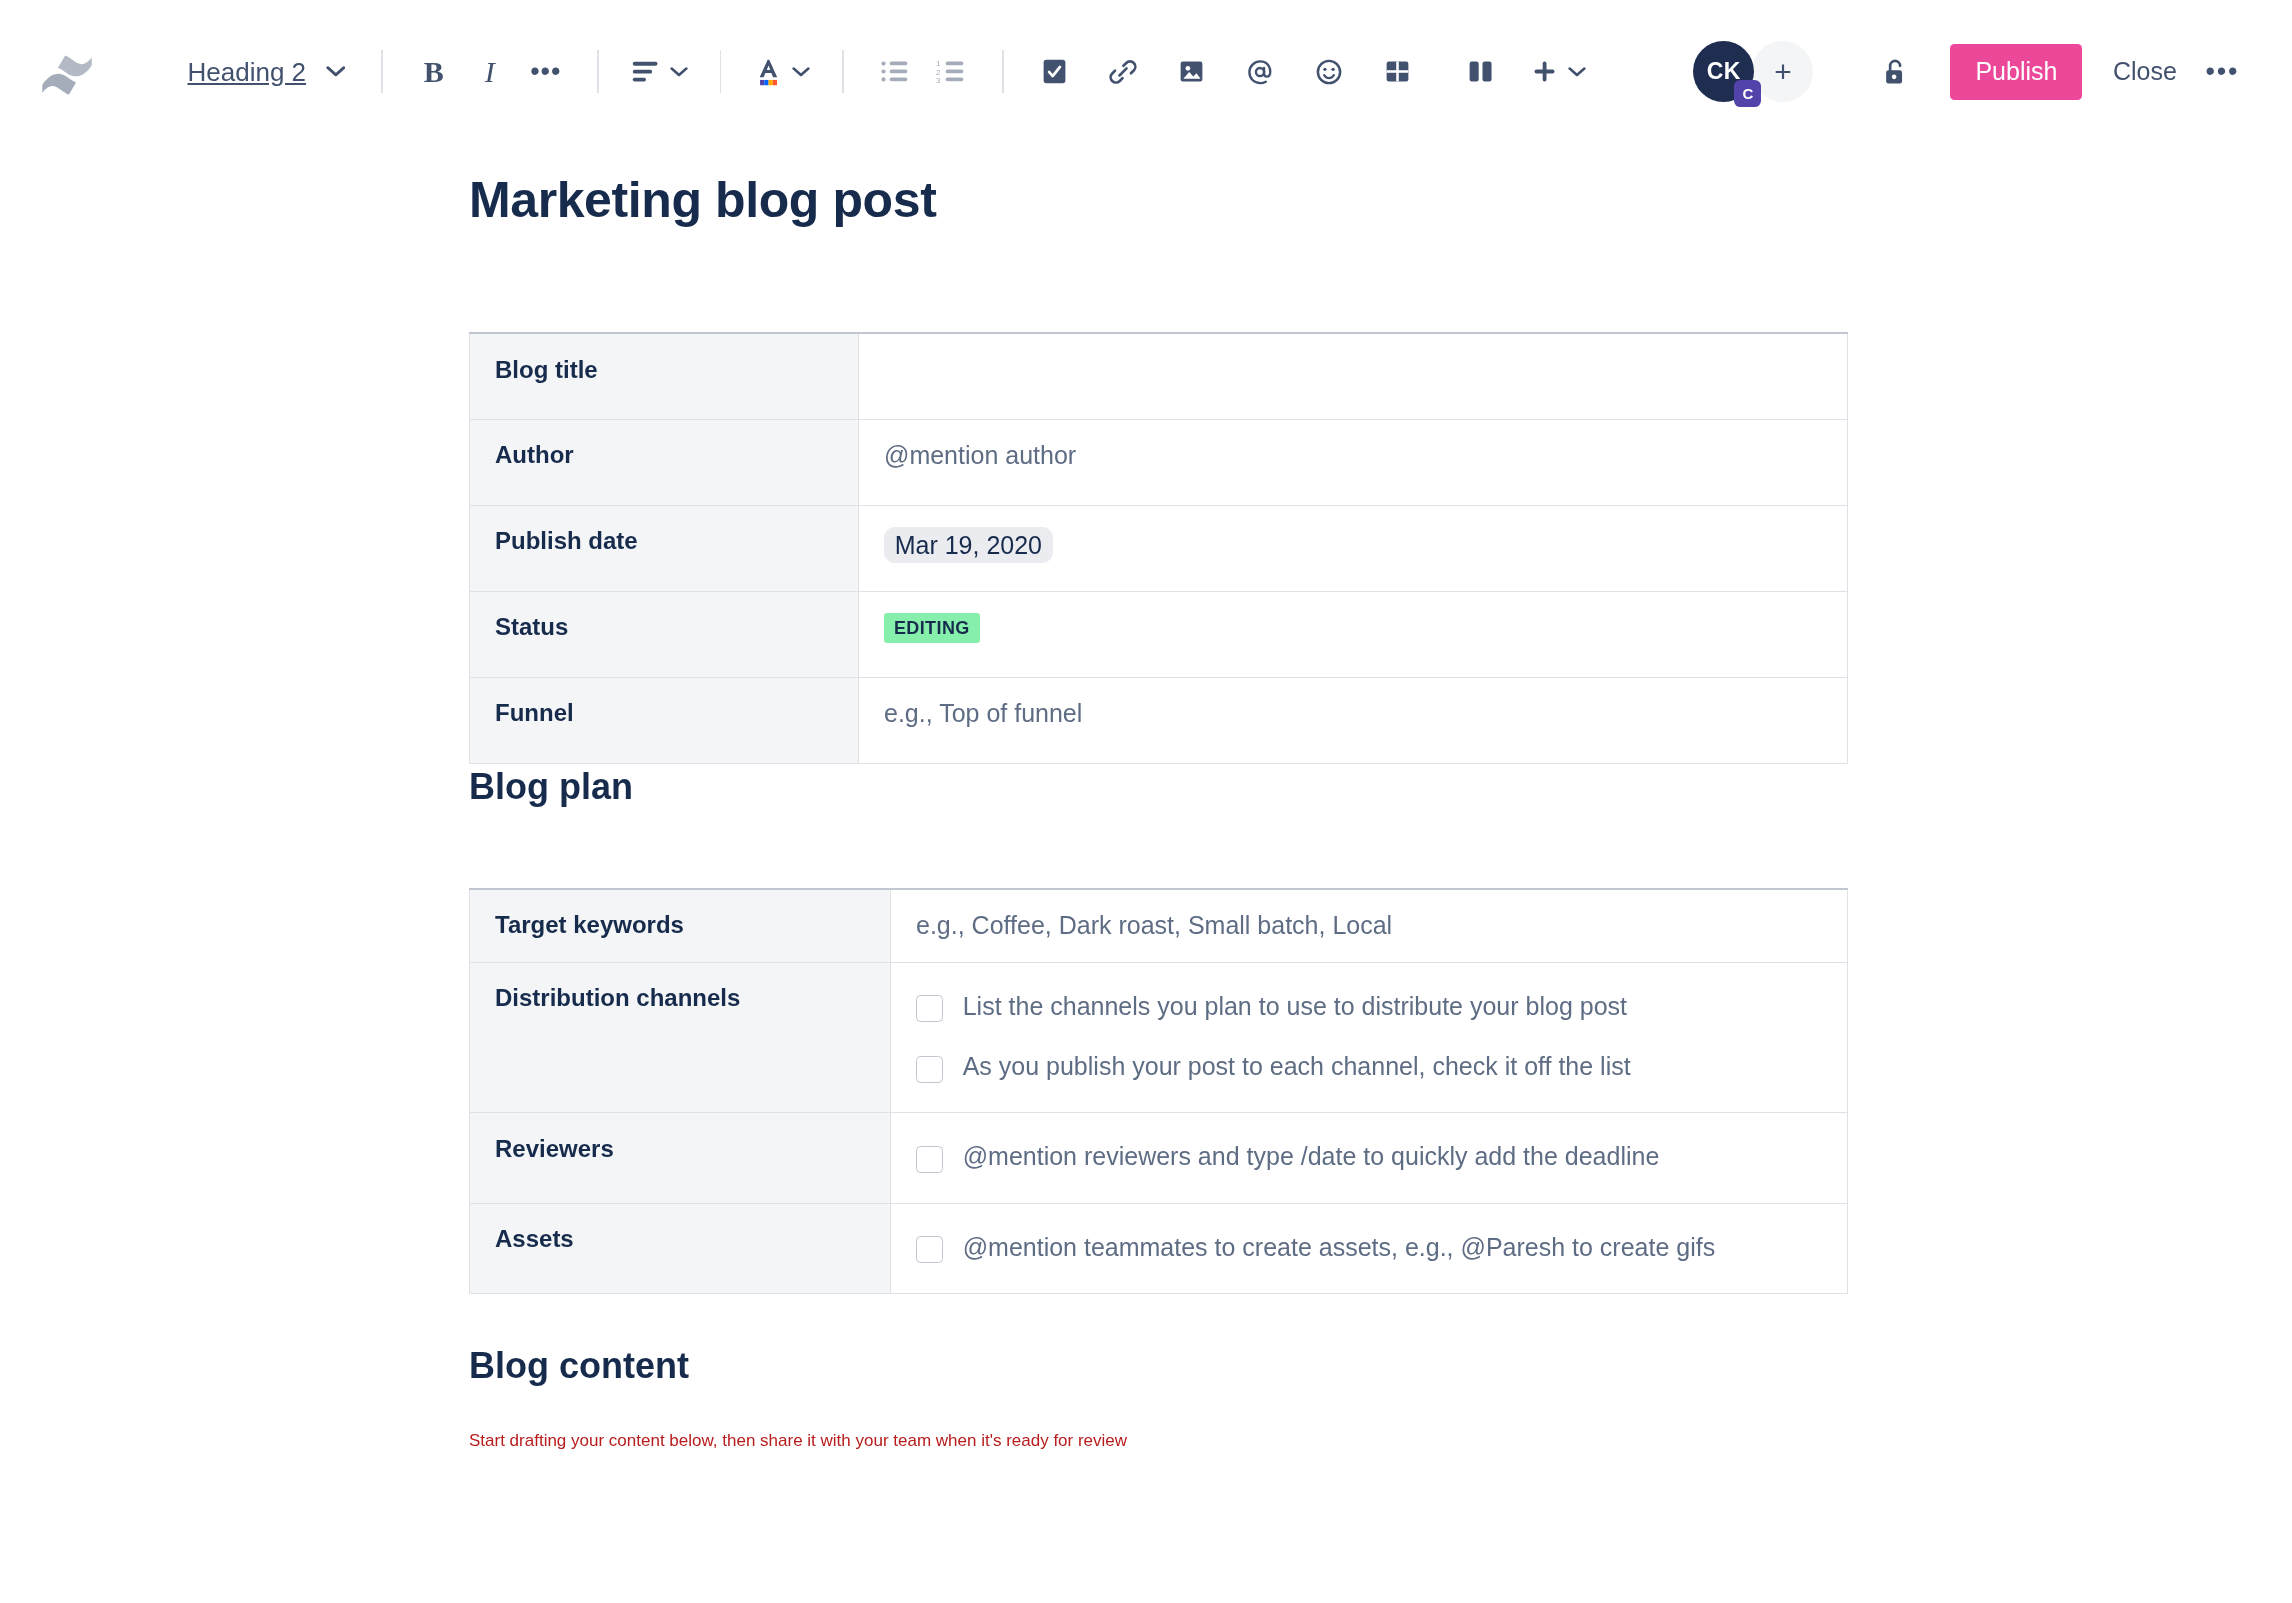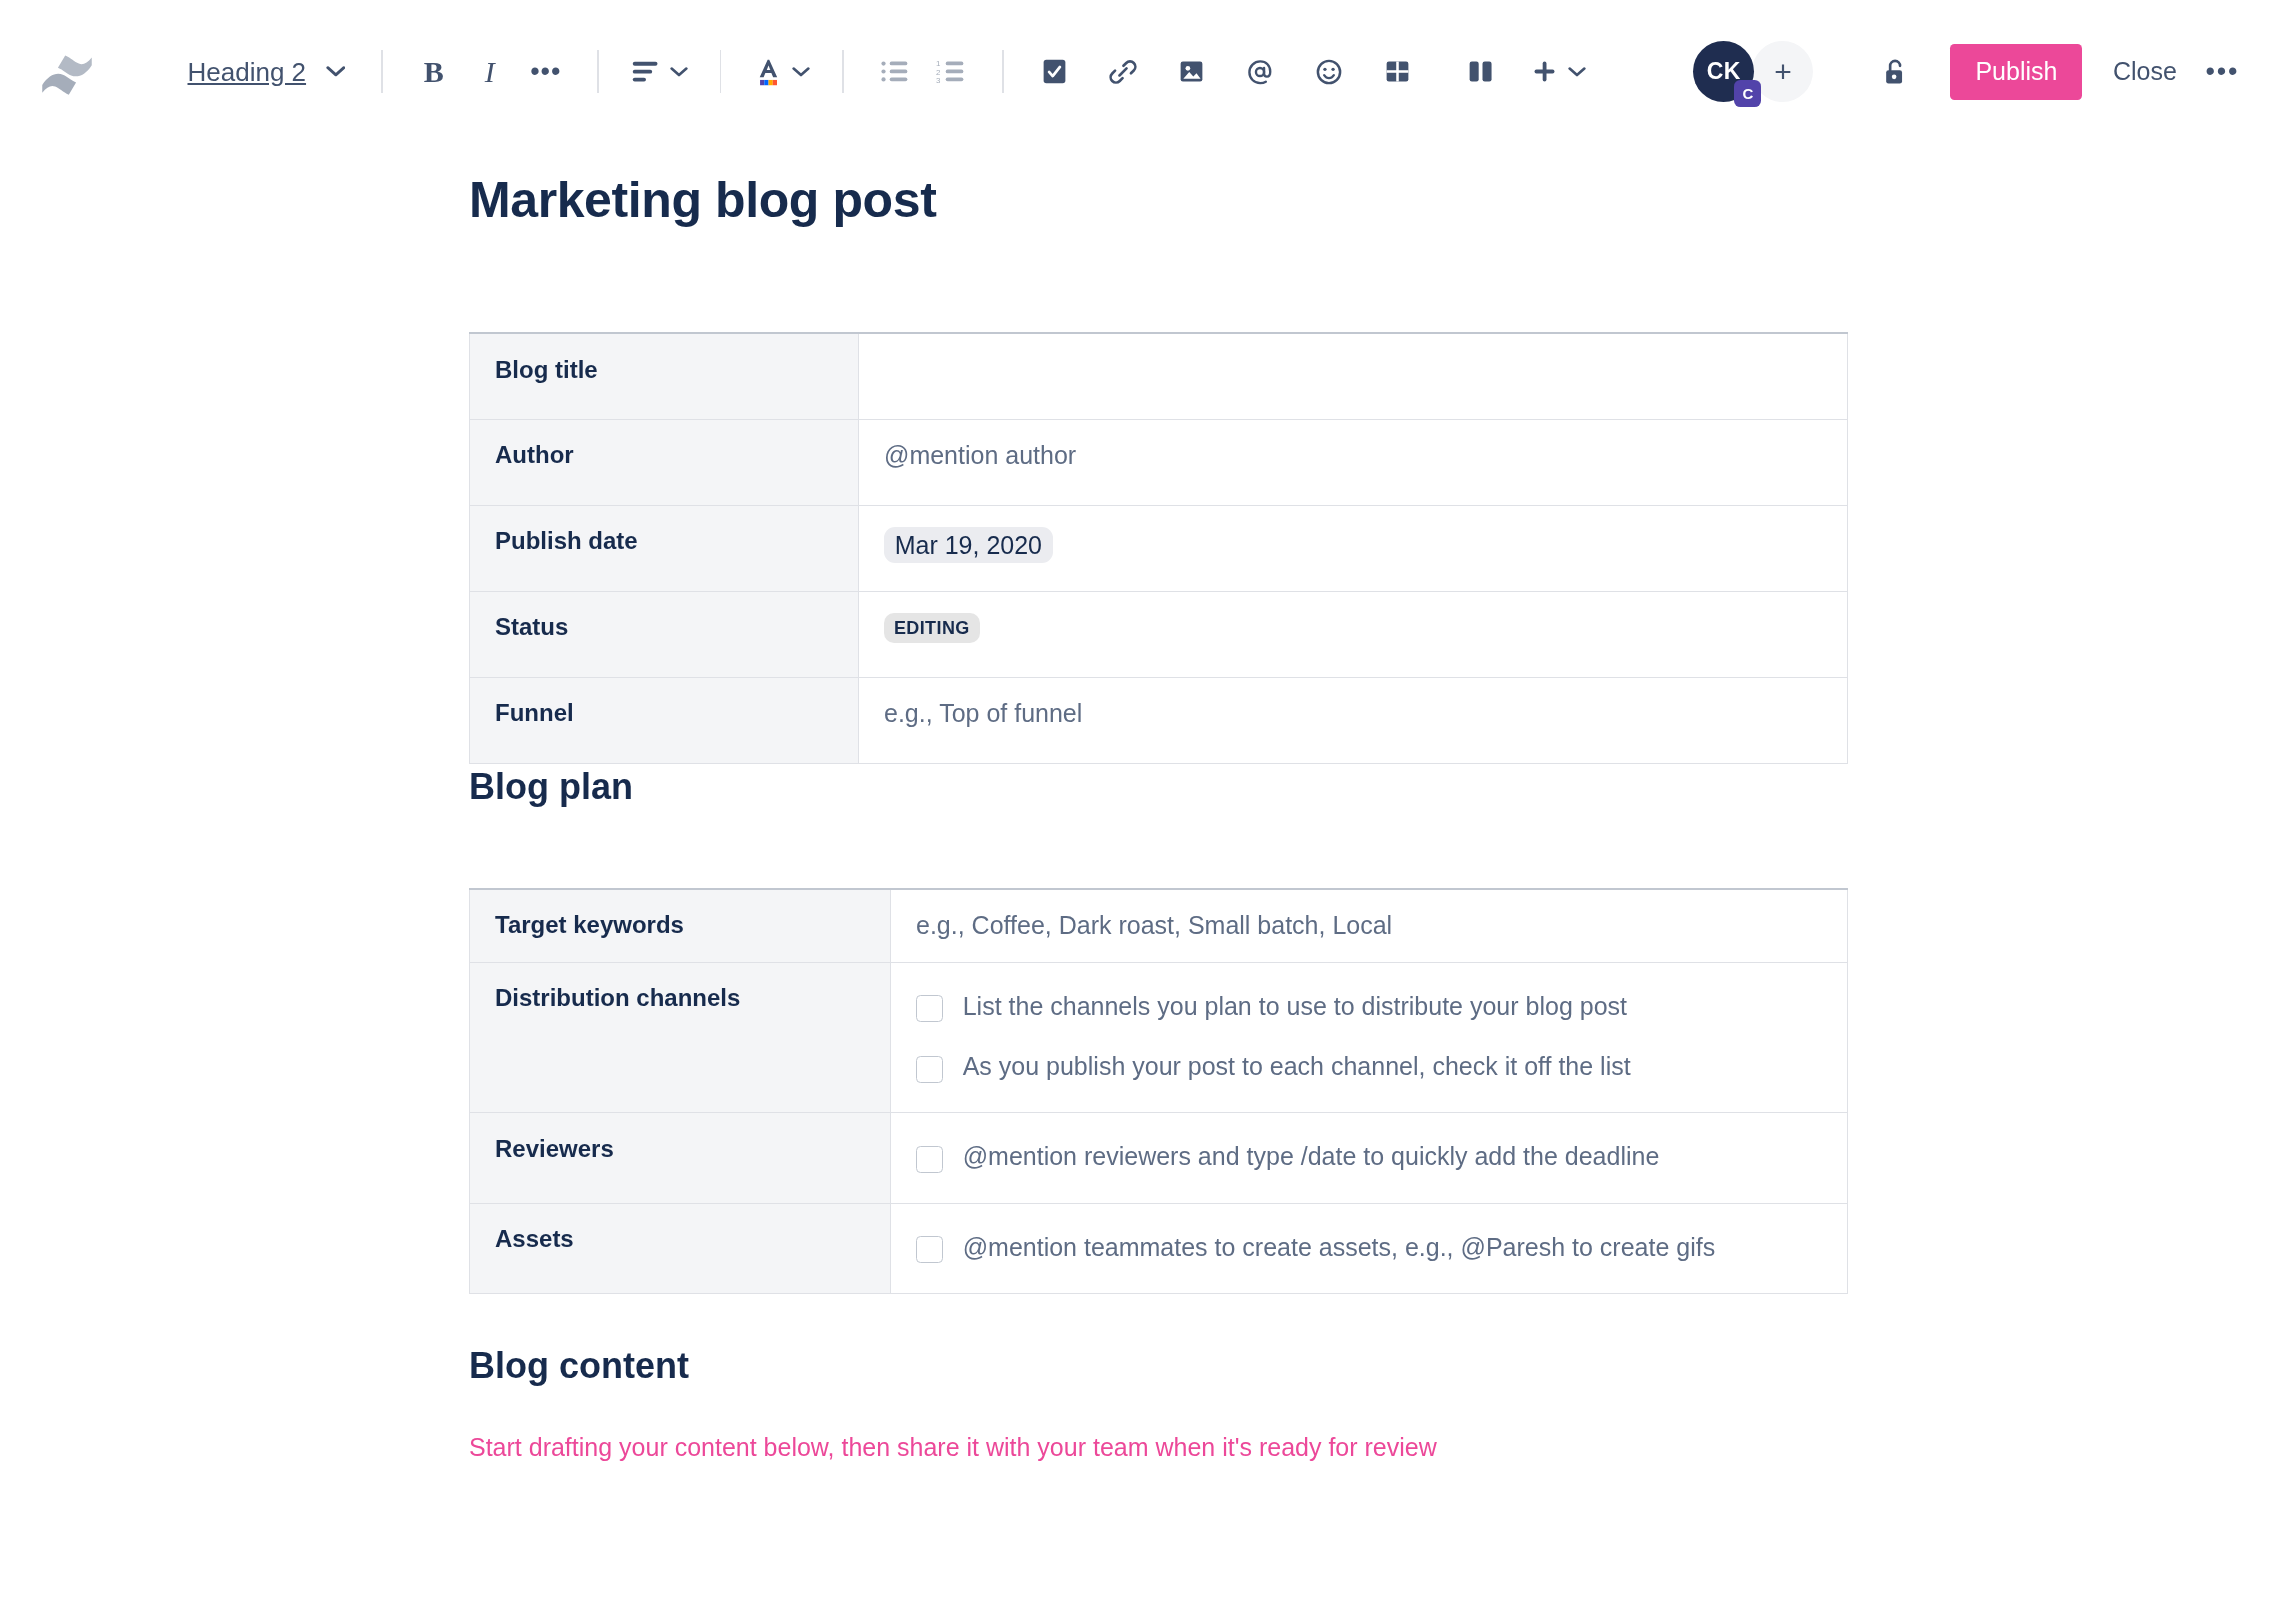--- a/index.html
+++ b/index.html
@@ -105,21 +105,21 @@
   }
 
   .h2 {
     font-size: 36px; font-weight: bold; color: #172B4D;
     margin: 0; line-height: 1.25;
   }
   .h2.blog-plan { }
   .h2.blog-content { margin-top: 49px; }
 
   .body-text {
-    font-size: 25px; color: #ec4899;
+    font-size: 17px; color: #b91c1c;
     margin: 41px 0 0; line-height: 1.45;
   }
 
   
   table.ct {
     border-collapse: collapse;
     table-layout: fixed;
     width: 1379px;
     border-top: 2.7px solid #C1C7D0;
   }
@@ -148,22 +148,22 @@
 
   .date-pill {
     display: inline-block;
     background: #EBECF0; color: #172B4D;
     border-radius: 11px;
     padding: 3.6px 10.7px;
     font-size: 25px;
   }
   .status-badge {
     display: inline-block;
-    background: #e5e5e5; color: #172B4D;
-    border-radius: 10px;
+    background: #86efac; color: #172B4D;
+    border-radius: 3px;
     padding: 4.5px 9.9px;
     font-size: 18px; font-weight: bold;
     letter-spacing: 0.4px;
     vertical-align: 2.7px;
   }
 
   .task {
     display: flex; align-items: flex-start;
     gap: 19.7px;
     margin: 0 0 27px;

